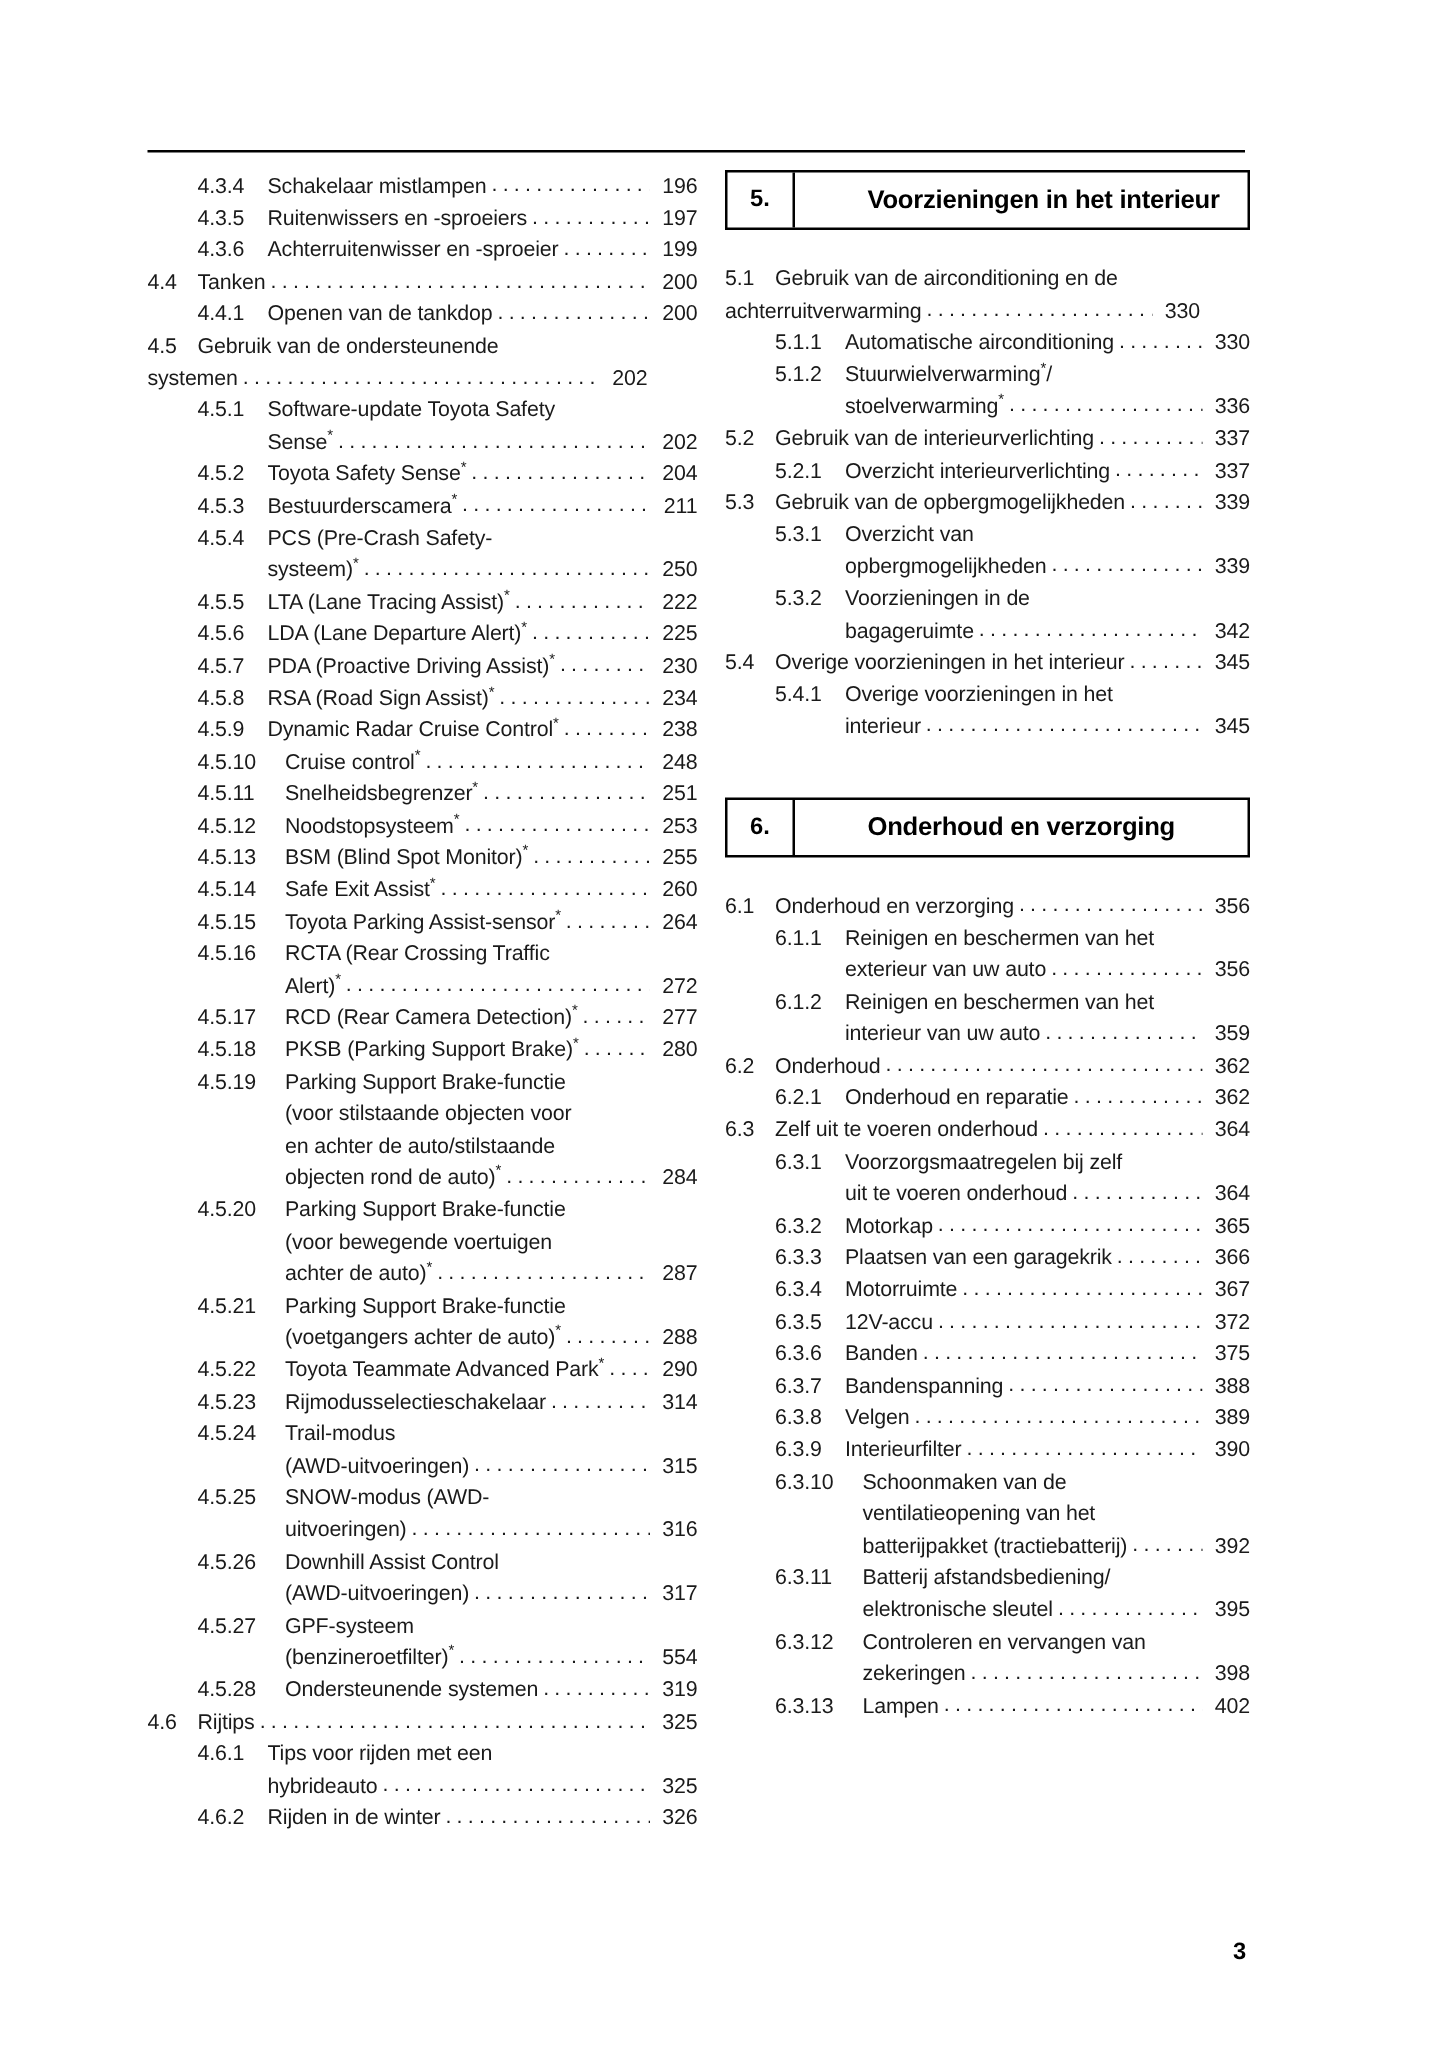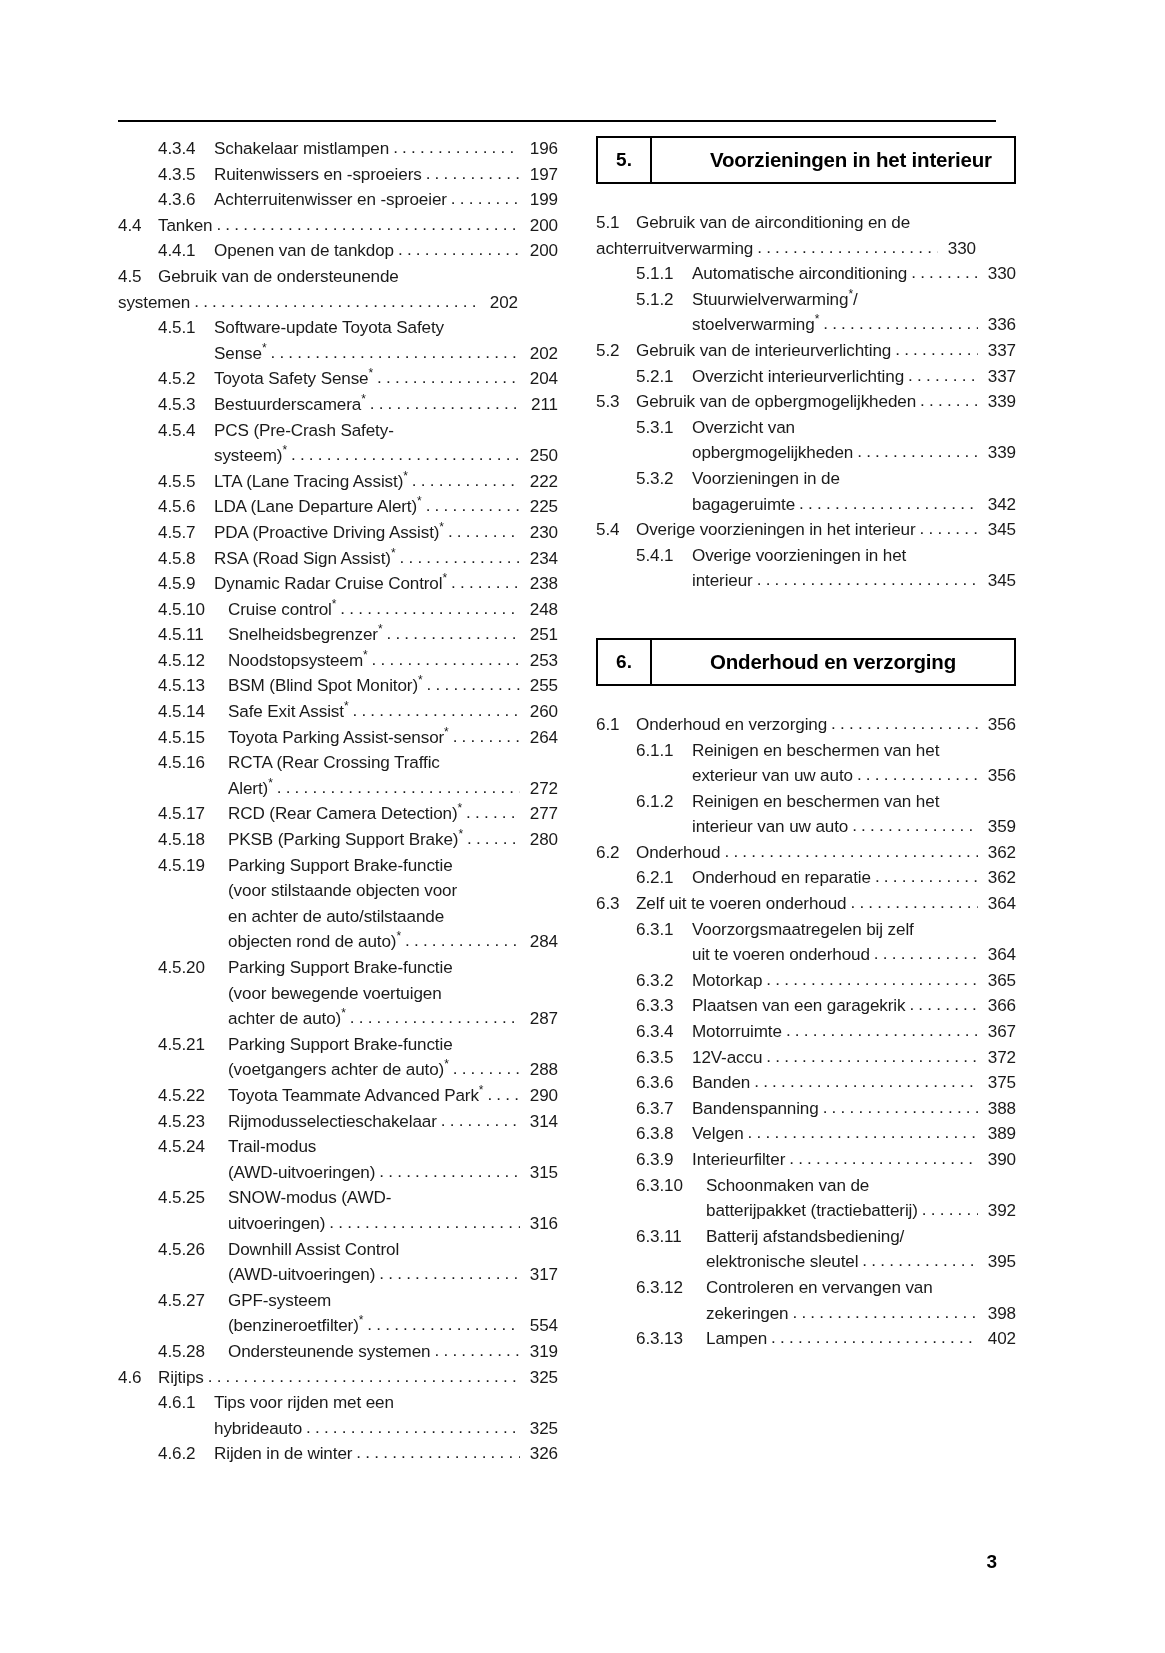--- a/index.html
+++ b/index.html
@@ -31,21 +31,21 @@
     height: 2px;
     background: #000;
   }
 
   .columns {
     position: absolute;
     left: 0;
     top: 136px;
     width: 1043px;
     display: flex;
-    gap: 16px;
+    gap: 0px;
   }
   .col {
     width: 440px;
     box-sizing: border-box;
   }
   .col-left  { margin-left: 118px; }
   .col-right { margin-left: 22px; width: 420px; }
 
   
   .entry {
@@ -859,20 +859,23 @@
               <span class="pg">390</span>
             </div>
           </div>
         </div>
         <div class="entry lvl3 wide">
           <div class="num">6.3.10</div>
           <div class="body">
             <div class="line cont">
               <span class="txt">Schoonmaken van de</span>
             </div>
+            <div class="line cont">
+              <span class="txt">ventilatieopening van het</span>
+            </div>
             <div class="line">
               <span class="txt">batterijpakket (tractiebatterij)</span>
               <span class="leader">............................................................</span>
               <span class="pg">392</span>
             </div>
           </div>
         </div>
         <div class="entry lvl3 wide">
           <div class="num">6.3.11</div>
           <div class="body">

